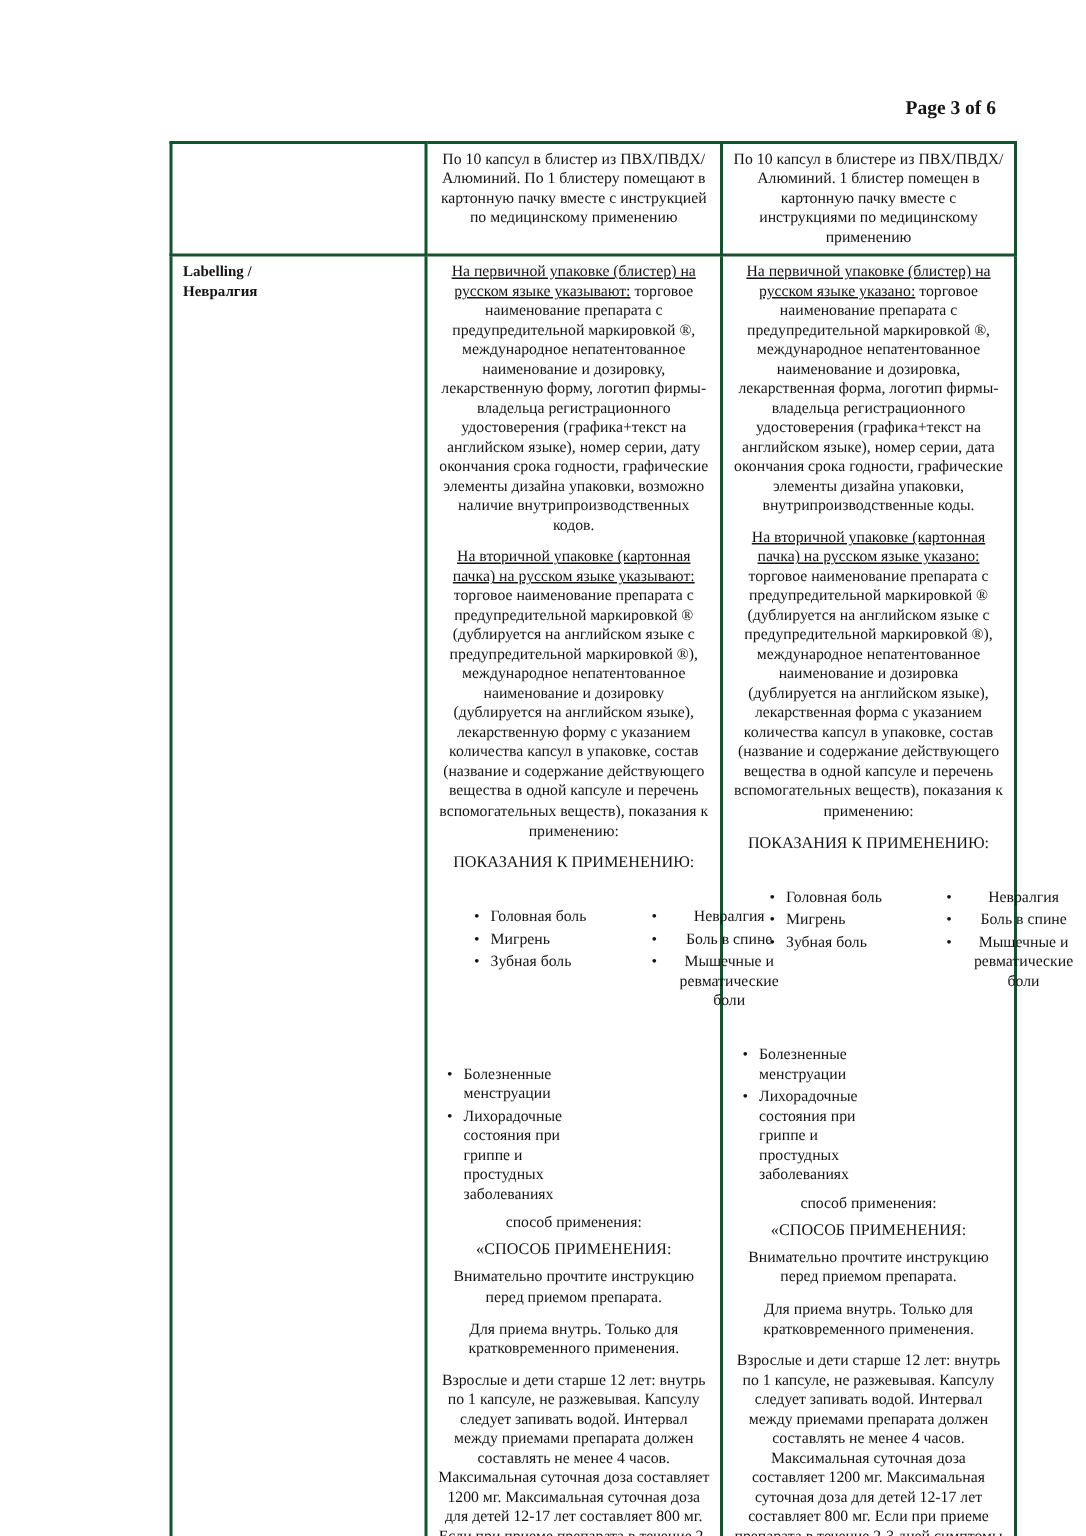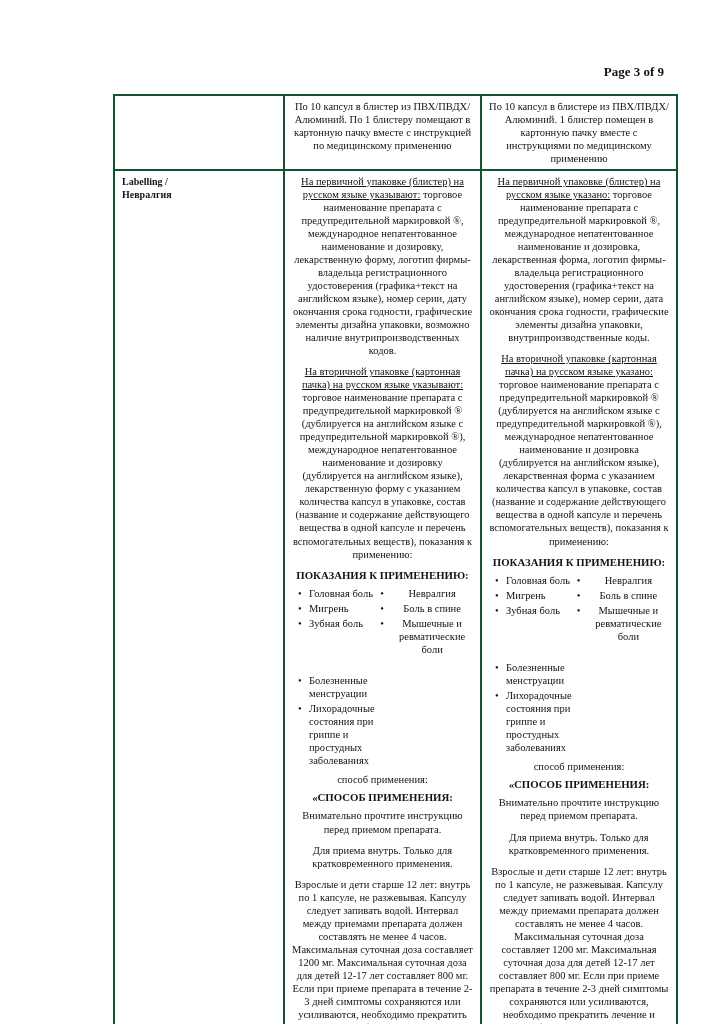--- a/index.html
+++ b/index.html
@@ -18,36 +18,36 @@
     border-collapse:collapse;table-layout:fixed;width:563px;
   }
   .doc-table td{
     border:2px solid #14532d;vertical-align:top;
     padding:4px 7px;font-size:10.5px;line-height:1.24;
   }
   td.cell-center{text-align:center;}
   .label-cell div{font-weight:bold;font-size:10px;line-height:1.3;}
   .u{text-decoration:underline;}
   .doc-table p{margin:0 0 8px 0;}
-  .heading{font-weight:bold;margin:5px 0 5px;font-size:10.8px;}
+  .heading{font-weight:normal;margin:5px 0 5px;font-size:10.8px;}
   .center-label{margin:6px 0 2px;}
   .bullets{display:flex;text-align:left;margin:2px 0 2px 6px;}
-  .blist{list-style:none;margin:0;padding:0;text-align:left;}
+  .blist{list-style:none;margin:18px;padding:0;text-align:left;}
   .blist li{padding-left:11px;position:relative;margin-bottom:2px;}
   .blist li::before{content:"\2022";position:absolute;left:0;}
   .blist.left{flex:0 0 47%;}
   .blist.right{flex:0 0 53%;text-align:center;}
   .blist.bottom{margin:16px 0 6px 6px;width:55%;}
 </style>
 </head>
 <body>
 
 <div class="page">
 
-  <div class="page-header">Page 3 of 9</div>
+  <div class="page-header">Page 3 of 6</div>
 
   <table class="doc-table">
     <colgroup>
       <col style="width:170px">
       <col style="width:197px">
       <col style="width:196px">
     </colgroup>
     <tbody>
         <tr>
       <td></td>

